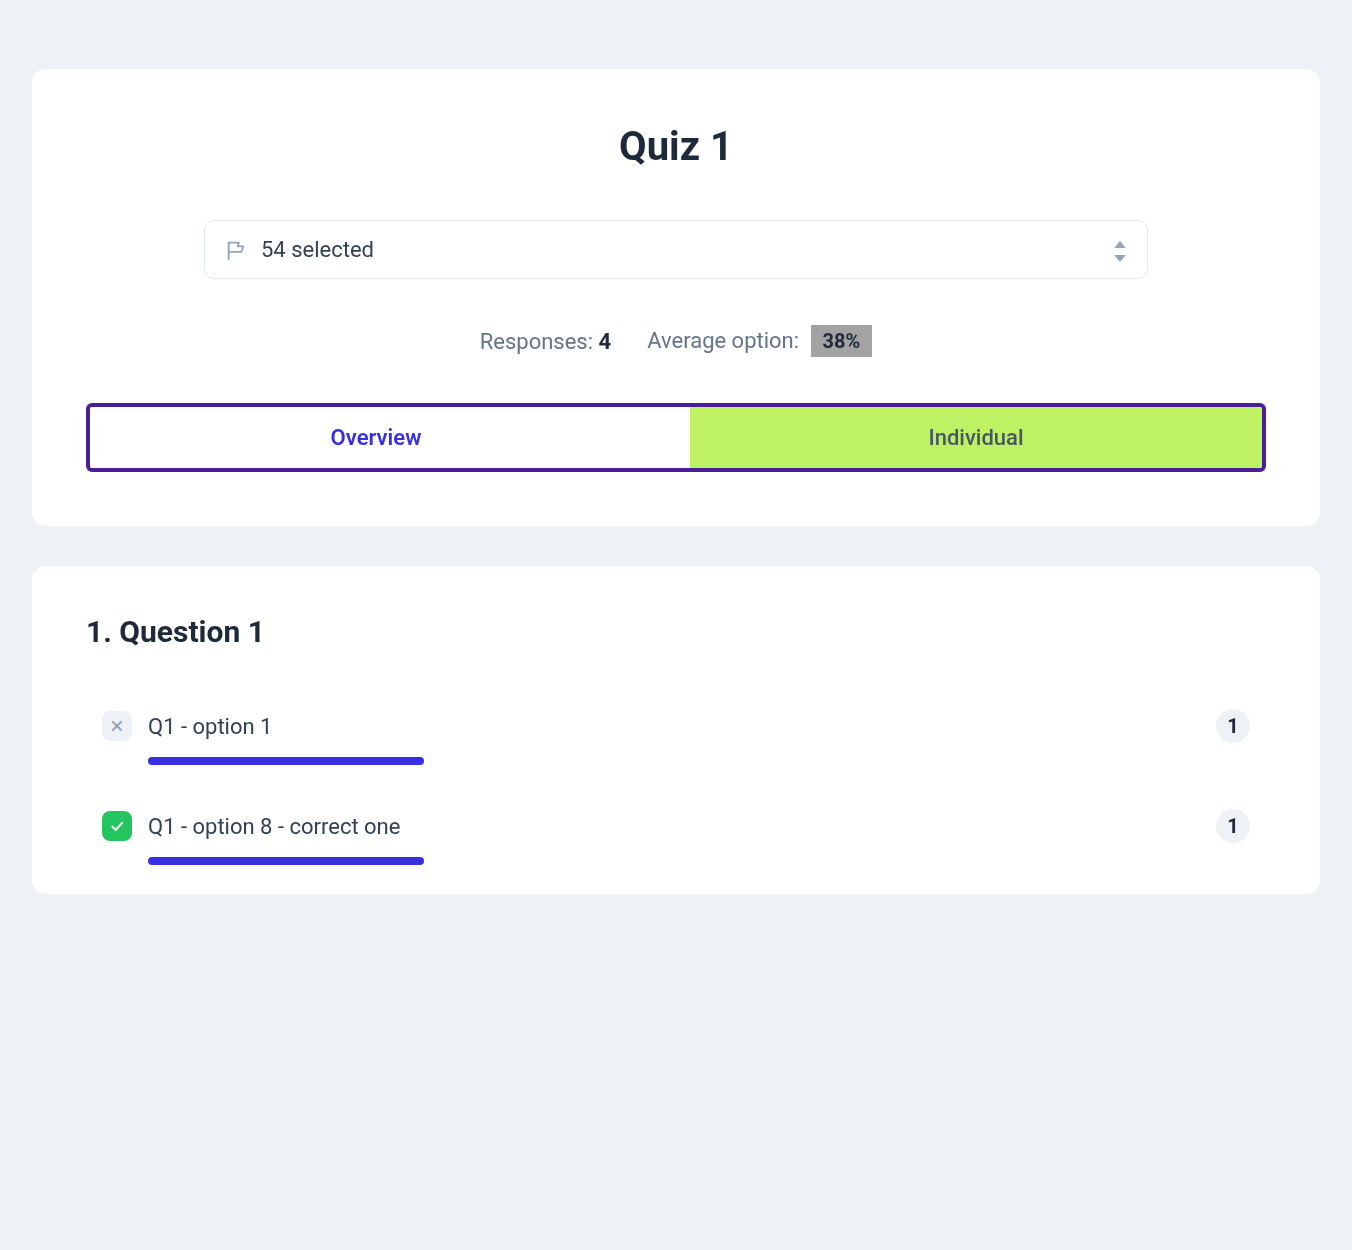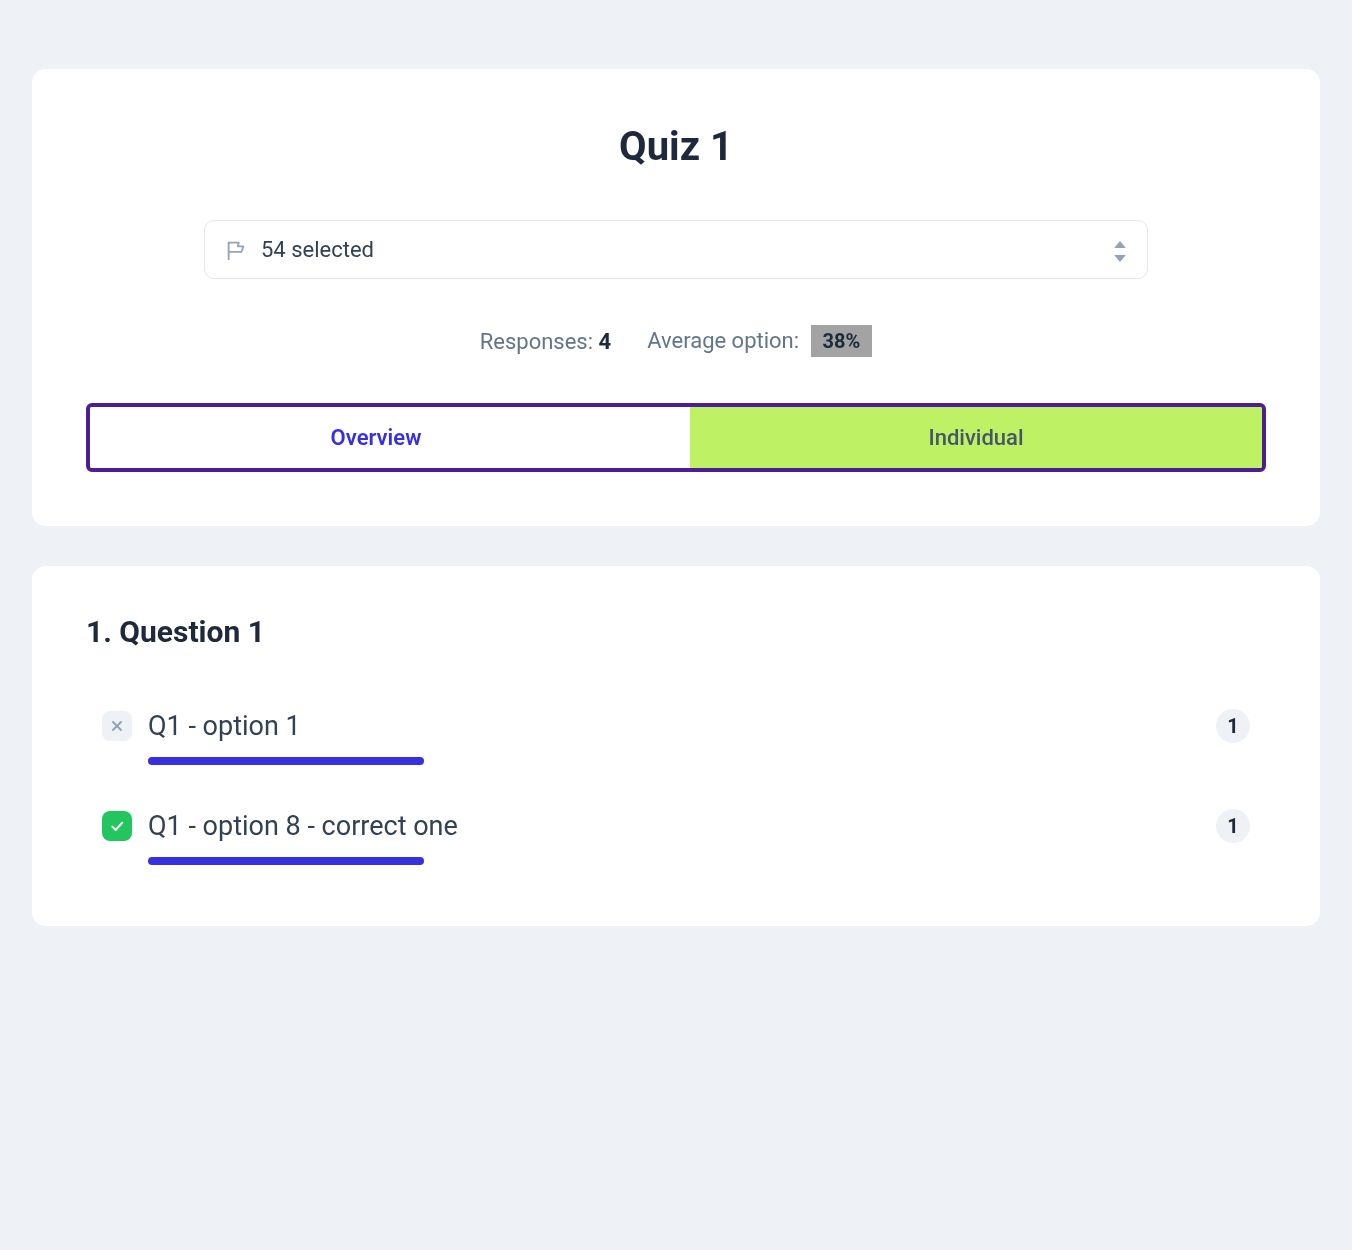--- a/index.html
+++ b/index.html
@@ -88,21 +88,21 @@
     .tab.active {
       background: #ffffff;
       color: #3730e0;
       font-weight: 600;
     }
     .tab.inactive {
       background: #bef264;
       color: #475569;
     }
     .card-question {
-      padding: 48px 54px 61px 54px;
+      padding: 48px 54px 29px 54px;
     }
     .question-title {
       font-size: 30px;
       font-weight: 700;
       color: #1e293b;
       margin-bottom: 60px;
     }
     .option-row {
       display: flex;
       align-items: center;
@@ -120,21 +120,21 @@
       background: #eef1f5;
       color: #94a3b8;
     }
     .option-badge.correct {
       background: #22c55e;
       color: #ffffff;
     }
     .option-badge svg { width: 16px; height: 16px; }
     .option-text {
       flex: 1 1 auto;
-      font-size: 27px;
+      font-size: 22px;
       color: #334155;
     }
     .count-badge {
       background: #eef1f5;
       color: #1e293b;
       font-weight: 700;
       font-size: 20px;
       border-radius: 999px;
       min-width: 34px;
       height: 34px;

